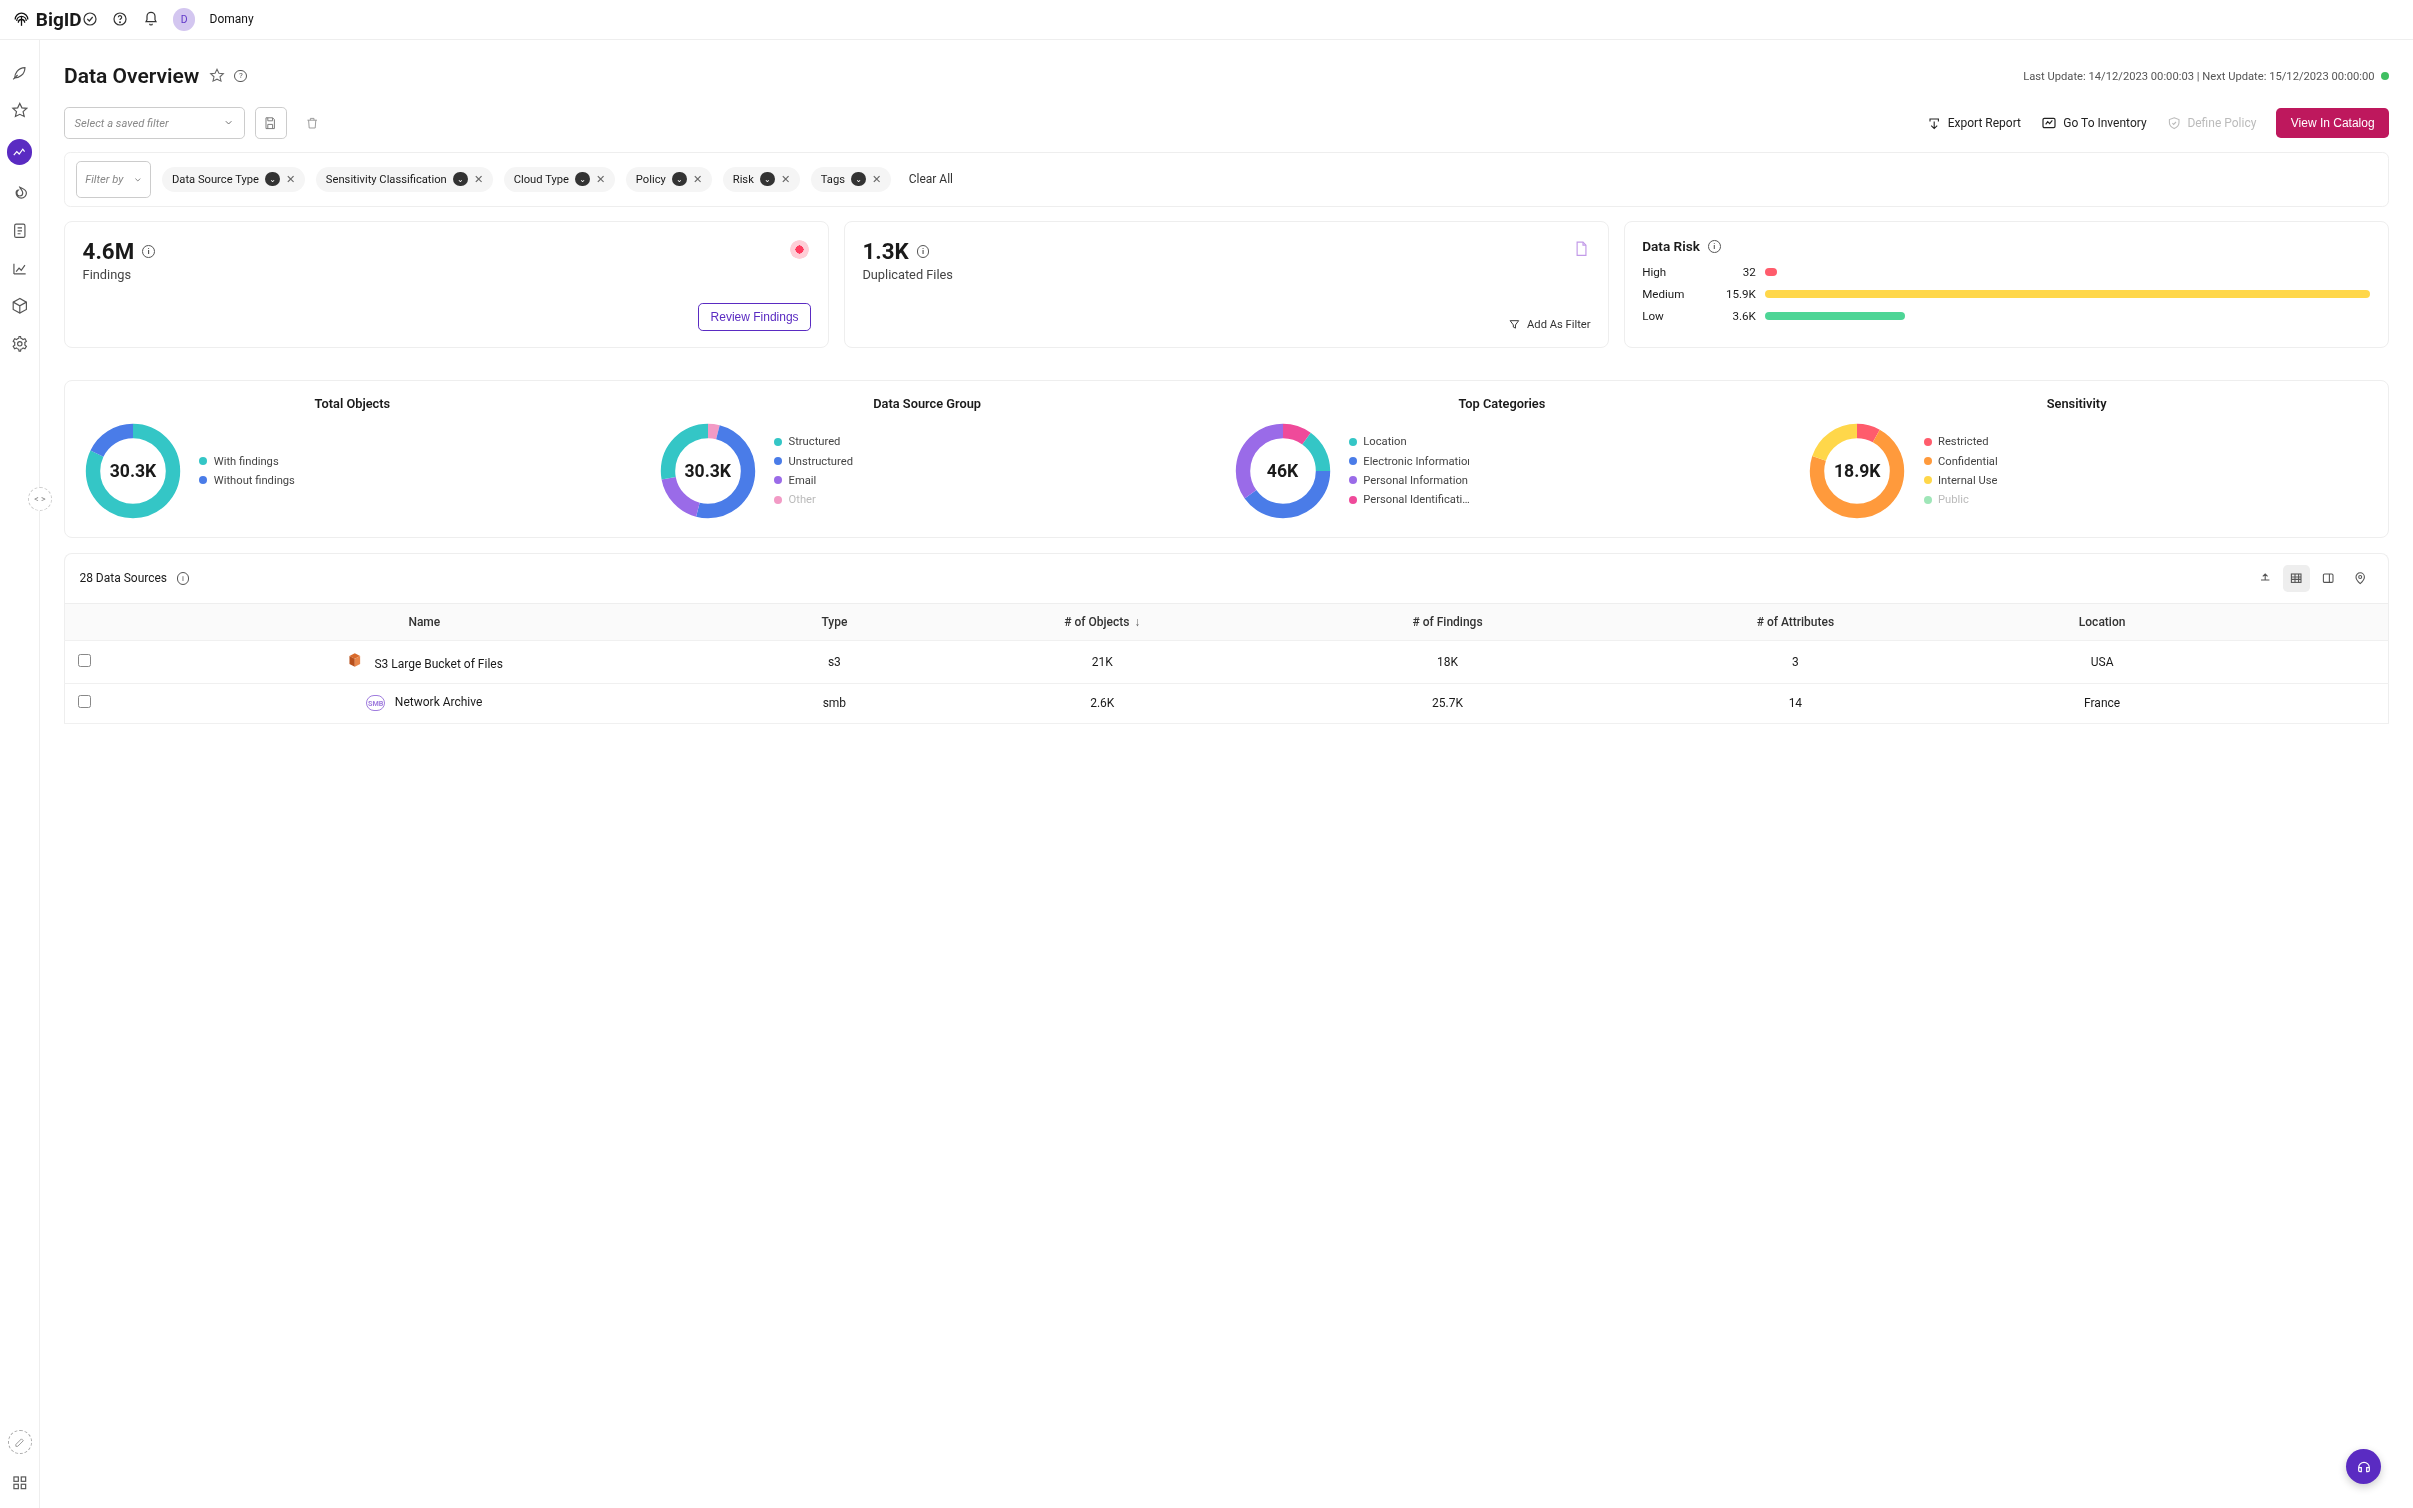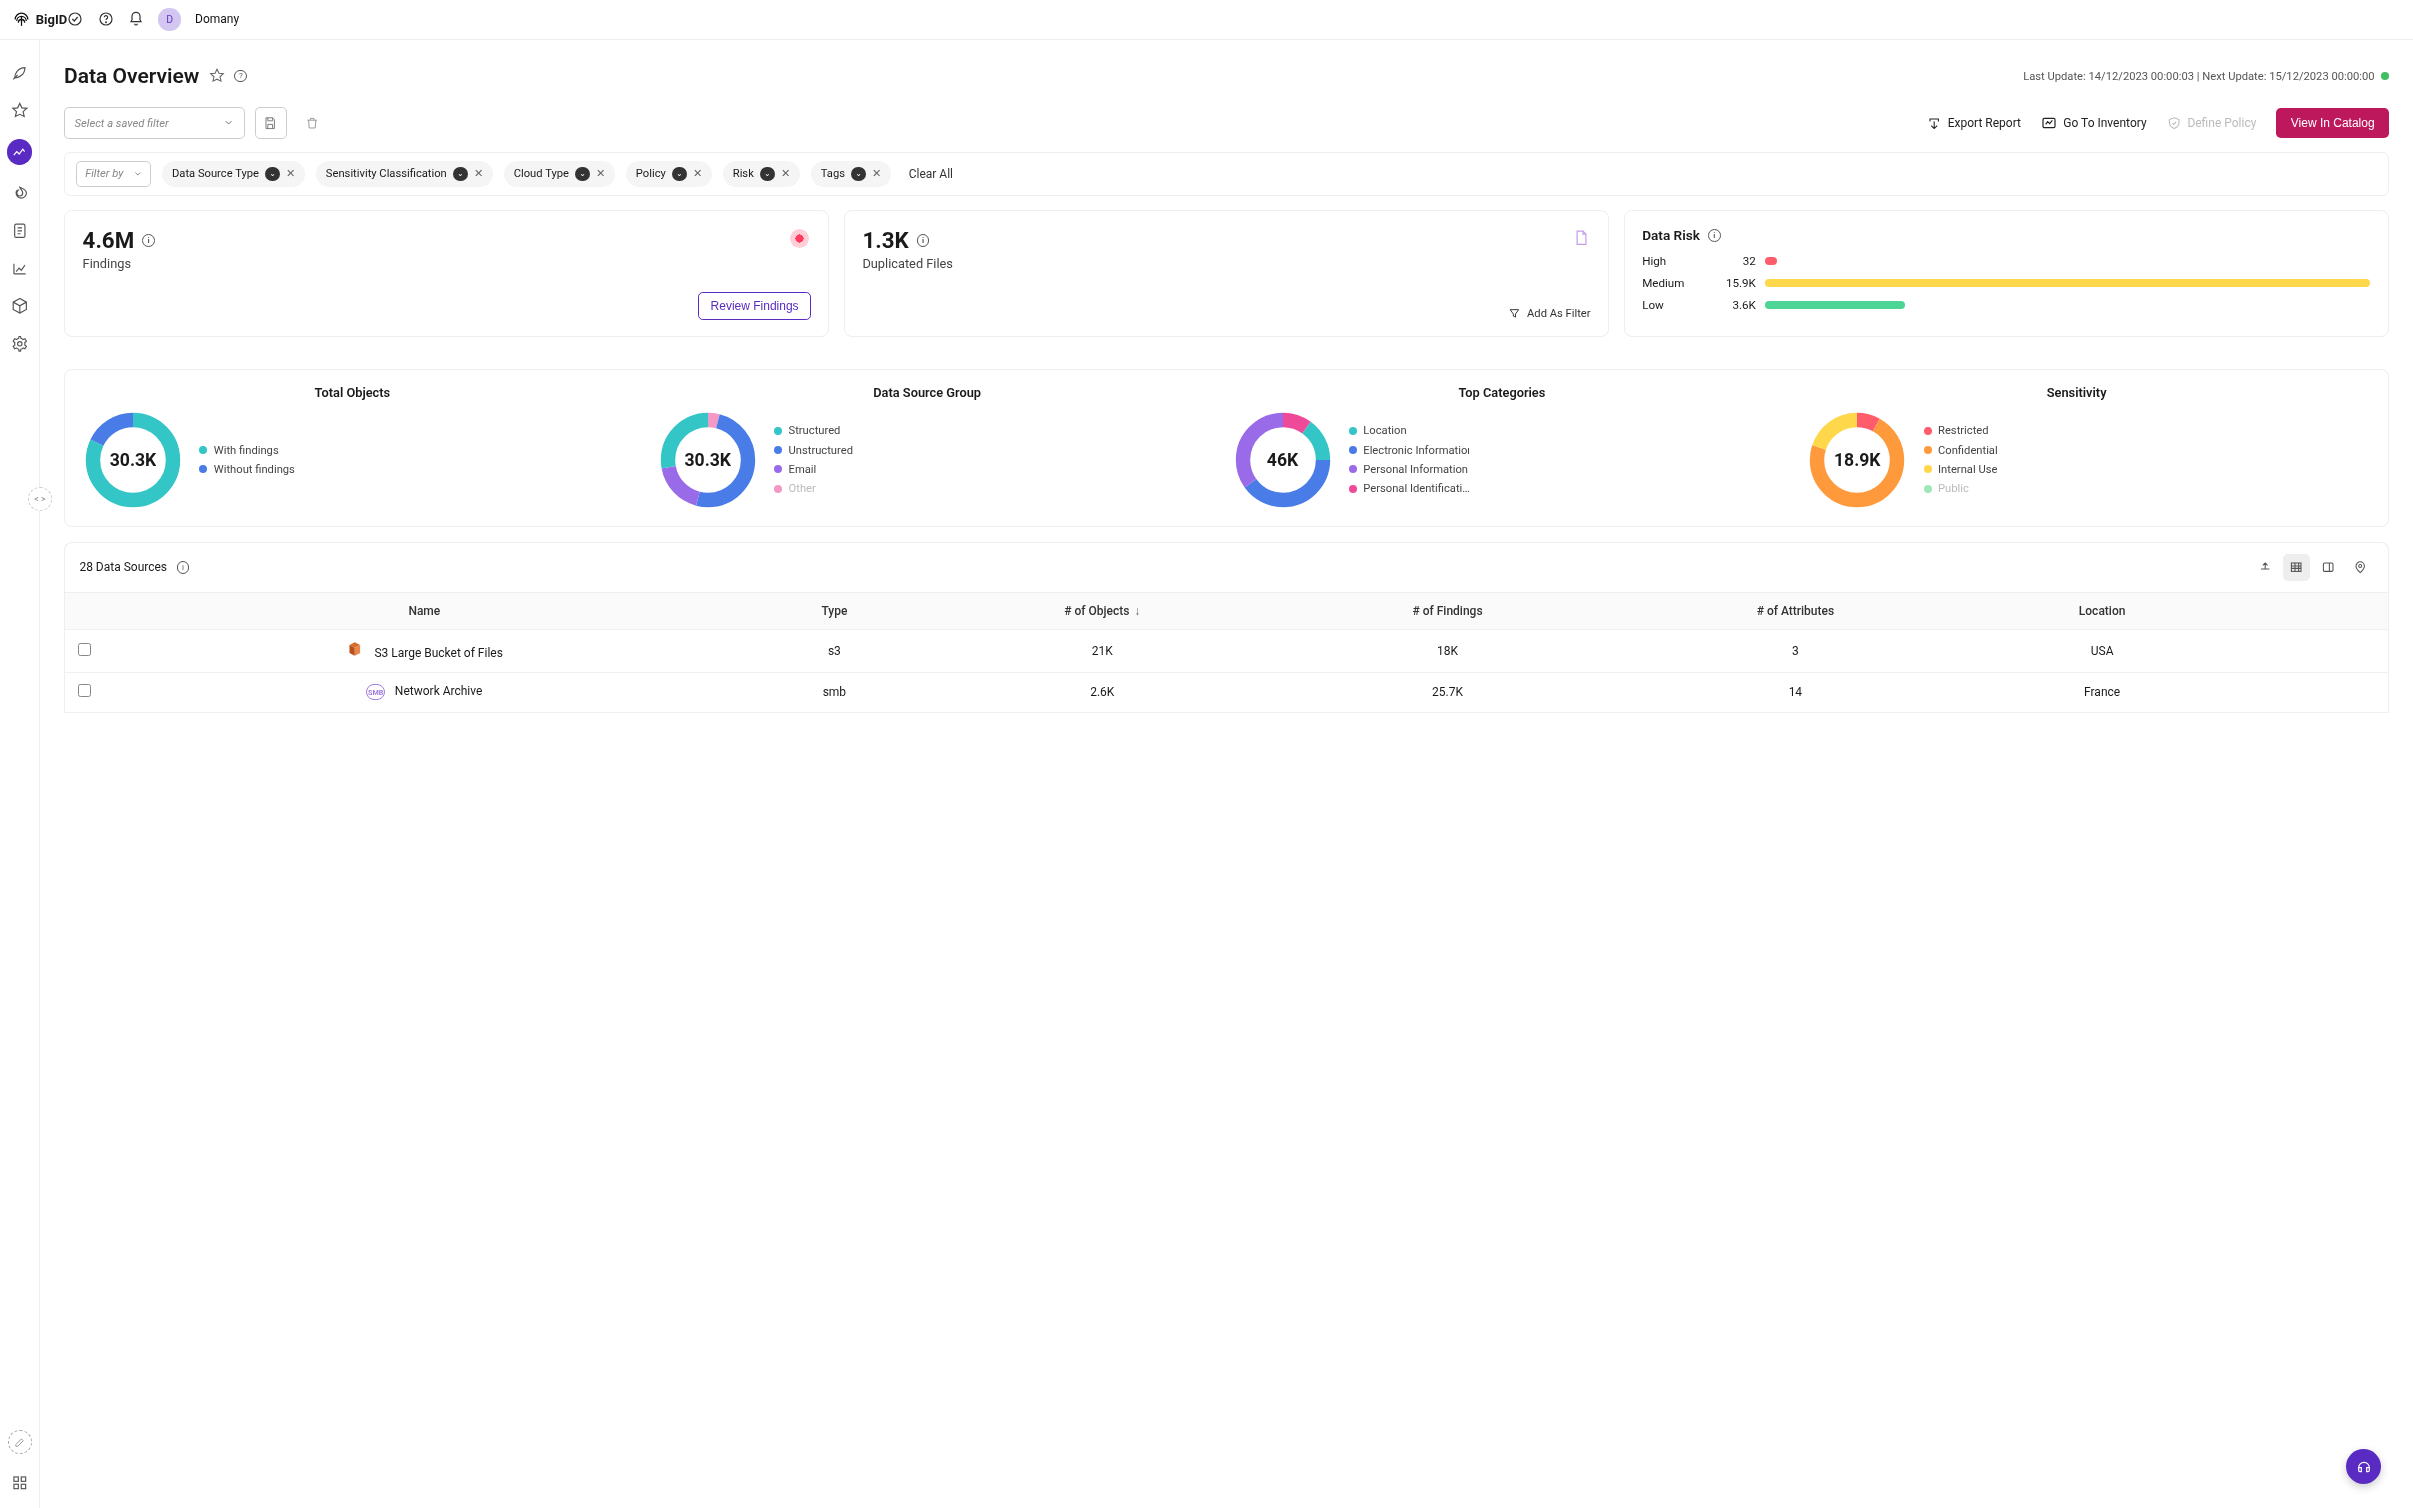--- a/index.html
+++ b/index.html
@@ -15,21 +15,21 @@
     align-items: center;
     height: 40px;
     padding: 0 24px 0 12px;
     border-bottom: 0.8px solid #eee;
   }
   .logo {
     display: flex;
     align-items: center;
     gap: 4.8px;
     font-weight: 700;
-    font-size: 13px;
+    font-size: 19px;
   }
   .search-wrap {
     flex: 1;
     display: flex;
     justify-content: center;
   }
   .search-box {
     width: 479px;
     height: 27px;
     border: 0.8px solid #ccc;
@@ -115,22 +115,22 @@
   .primary-btn {
     background:#be185d; color:#fff; padding:8px 14.4px; border-radius:4.8px;
     font-size:12px; cursor:pointer; border:none;
   }
   
   .filters-row {
     border:0.8px solid #eee; border-radius:6.4px; padding:8px 11.2px;
     display:flex; align-items:center; gap:11.2px; margin-bottom:14.4px;
   }
   .filter-by {
-    width:75px; height:14px; border:0.8px solid #ccc; border-radius:4.8px;
-    display:flex;align-items:center;justify-content:space-between;padding:12px 8px;
+    width:75px; height:37px; border:0.8px solid #ccc; border-radius:4.8px;
+    display:flex;align-items:center;justify-content:space-between;padding:0 8px;
     color:#888; font-style:italic;
   }
   .chip {
     background:#f5f5f5; border-radius:14.4px; padding:5.6px 9.6px;
     display:flex;align-items:center;gap:6.4px; font-size:11.2px;
   }
   .chip .chip-caret {
     width:14.4px;height:14.4px;border-radius:50%;background:#333;display:flex;align-items:center;justify-content:center;color:#fff;font-size:8px;
   }
   .chip .chip-close { color:#666; cursor:pointer; }

